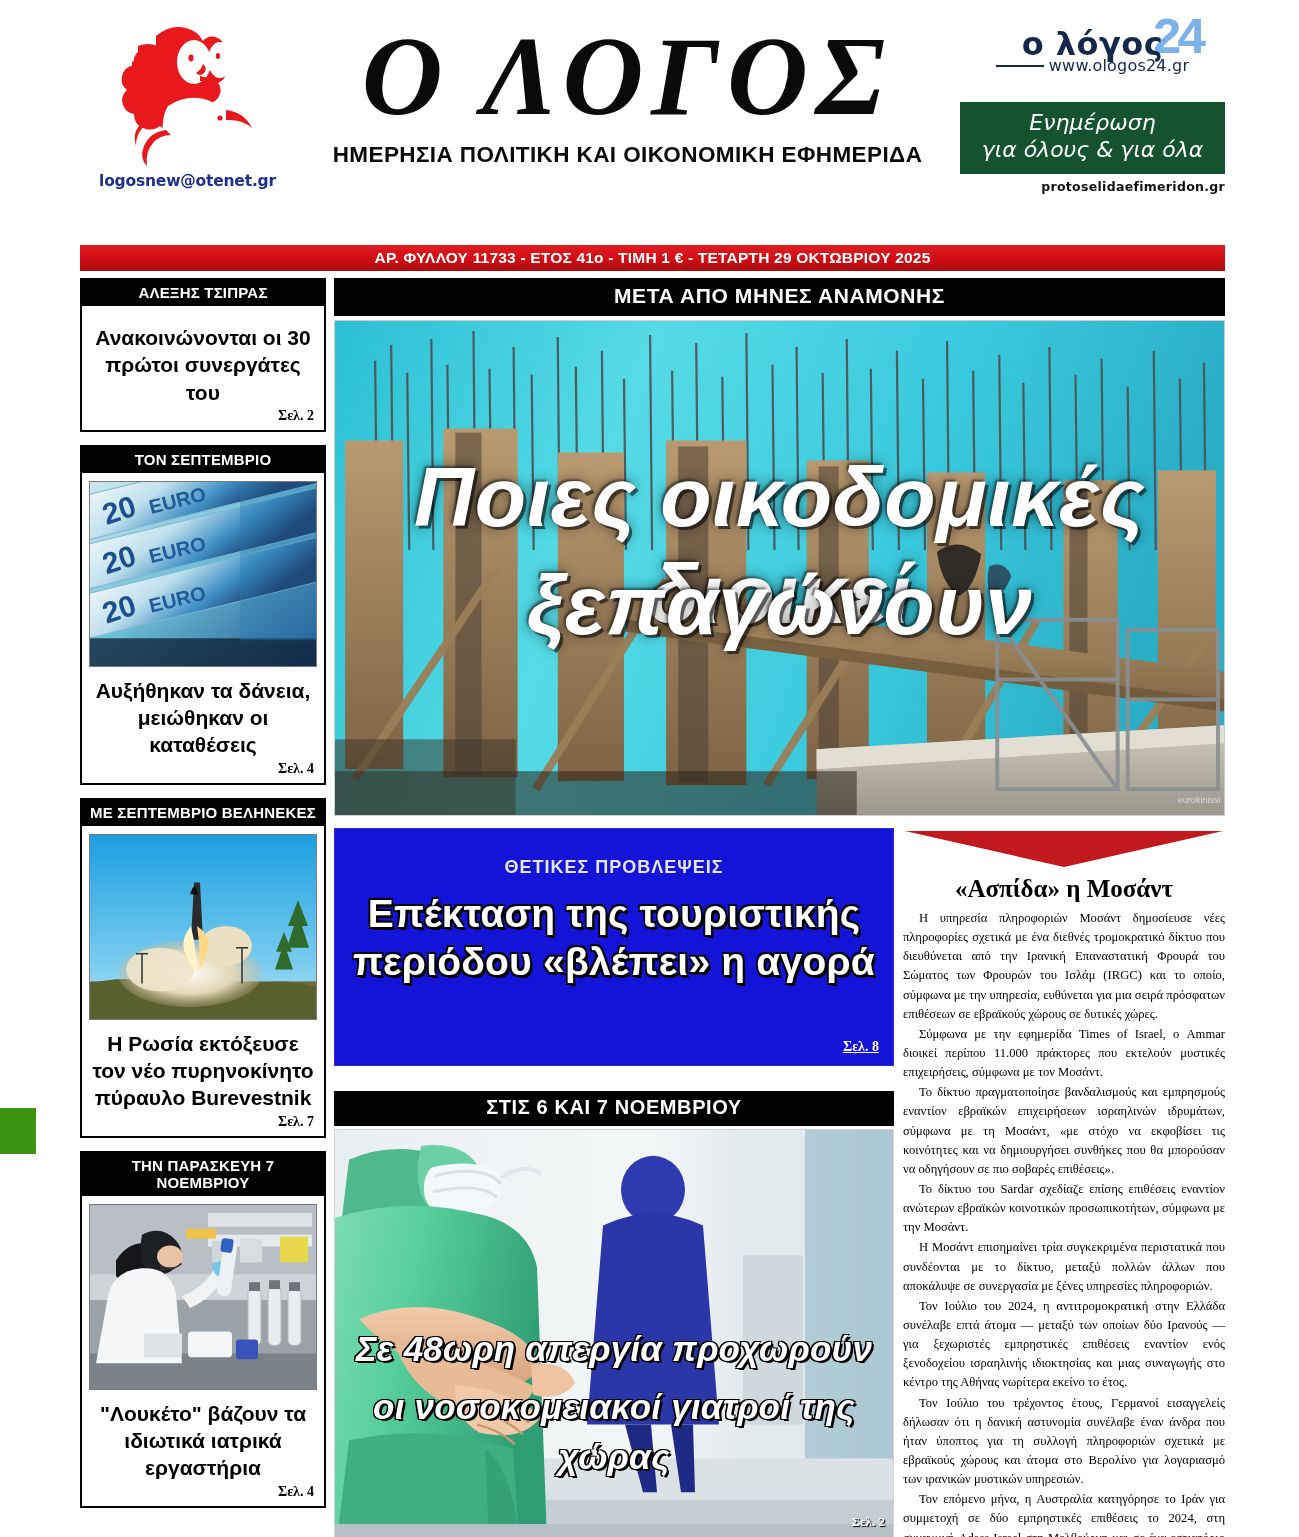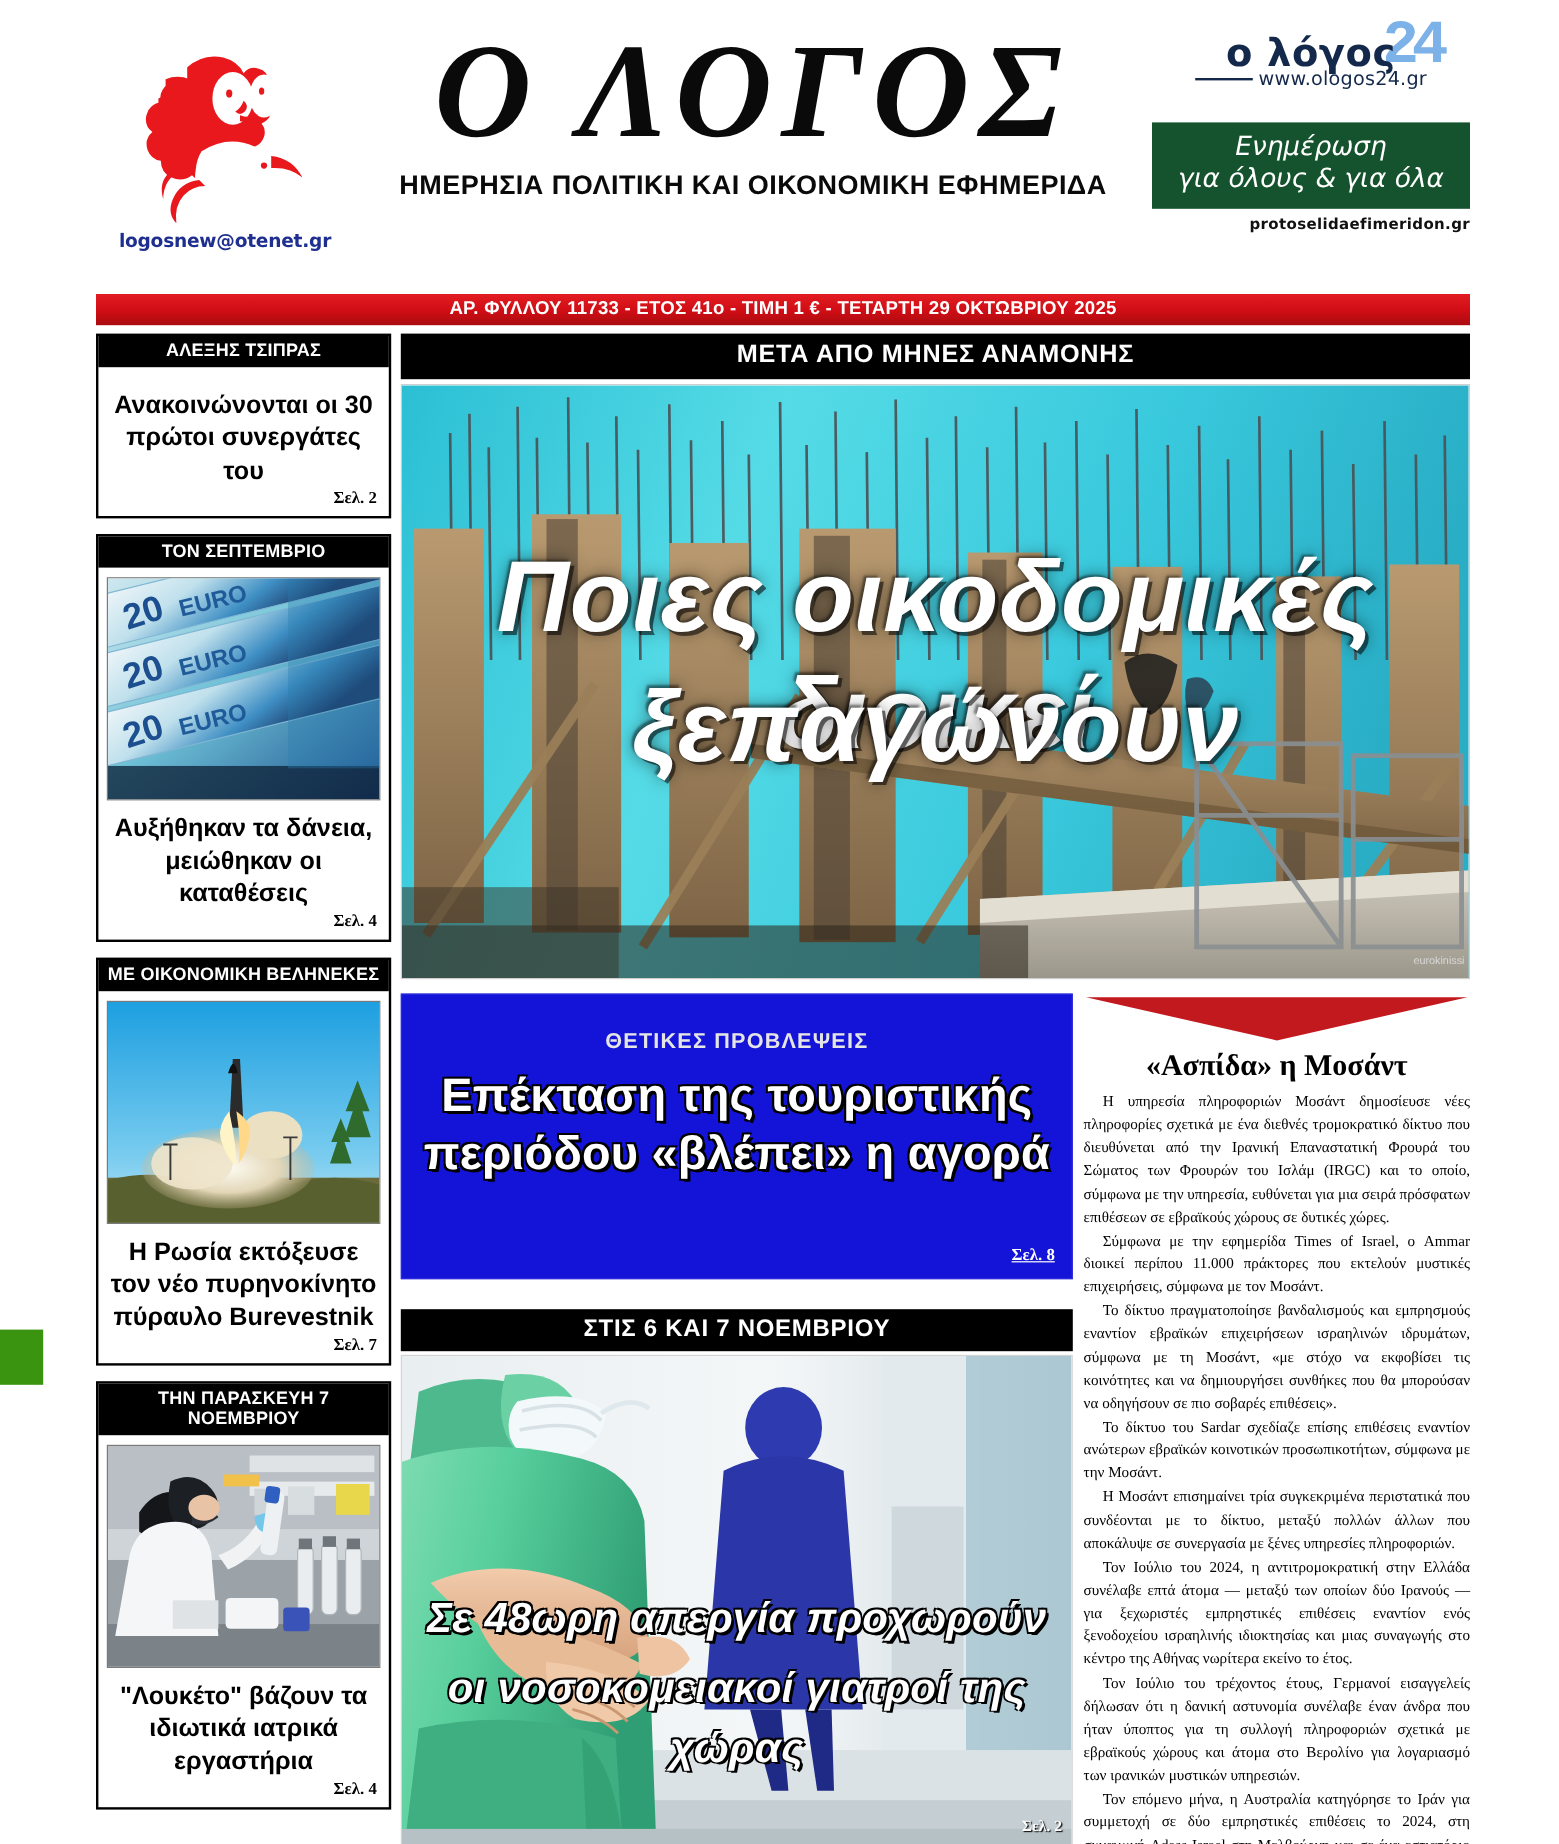--- a/index.html
+++ b/index.html
@@ -35,22 +35,22 @@
   
   .masthead {
     position: relative;
     height: 245px;
     display: flex;
     align-items: flex-start;
   }
 
   .logo-block {
     width: 215px;
-    text-align: center;
-    margin-top: 38px;
+    padding-top: 18px;
+    text-align: center;
   }
 
   .logo-art { width: 160px; height: 150px; margin: 0 auto; display:block; }
 
   .logo-email {
     font-family: "DejaVu Sans", sans-serif;
     font-size: 15.5px;
     font-weight: bold;
     color: #1f2f8f;
     letter-spacing: -0.2px;
@@ -509,21 +509,21 @@
             </g>
             <rect x="0" y="158" width="226" height="28" fill="#0e2238" opacity="0.78"></rect>
             <rect x="150" y="0" width="76" height="160" fill="#2a7fae" opacity="0.35"></rect>
           </svg>
           <div class="teaser-title">Αυξήθηκαν τα δάνεια, μειώθηκαν οι καταθέσεις</div>
           <div class="teaser-page">Σελ. 4</div>
         </div>
       </div>
 
       <div class="teaser">
-        <div class="teaser-kicker">ΜΕ ΟΙΚΟΝΟΜΙΚΗ ΒΕΛΗΝΕΚΕΣ</div>
+        <div class="teaser-kicker">ΜΕ ΣΕΠΤΕΜΒΡΙΟ ΒΕΛΗΝΕΚΕΣ</div>
         <div class="teaser-inner">
           <svg class="teaser-photo" viewBox="0 0 226 186" preserveAspectRatio="none">
             <defs>
               <linearGradient id="skyG" x1="0" y1="0" x2="0" y2="1">
                 <stop offset="0%" stop-color="#1d9fe0"></stop>
                   <stop offset="70%" stop-color="#79ccef"></stop>
                 <stop offset="100%" stop-color="#b9e3f6"></stop>
               </linearGradient>
               <radialGradient id="smokeG" cx="0.5" cy="0.5">
                 <stop offset="0%" stop-color="#fdfbf2"></stop>

